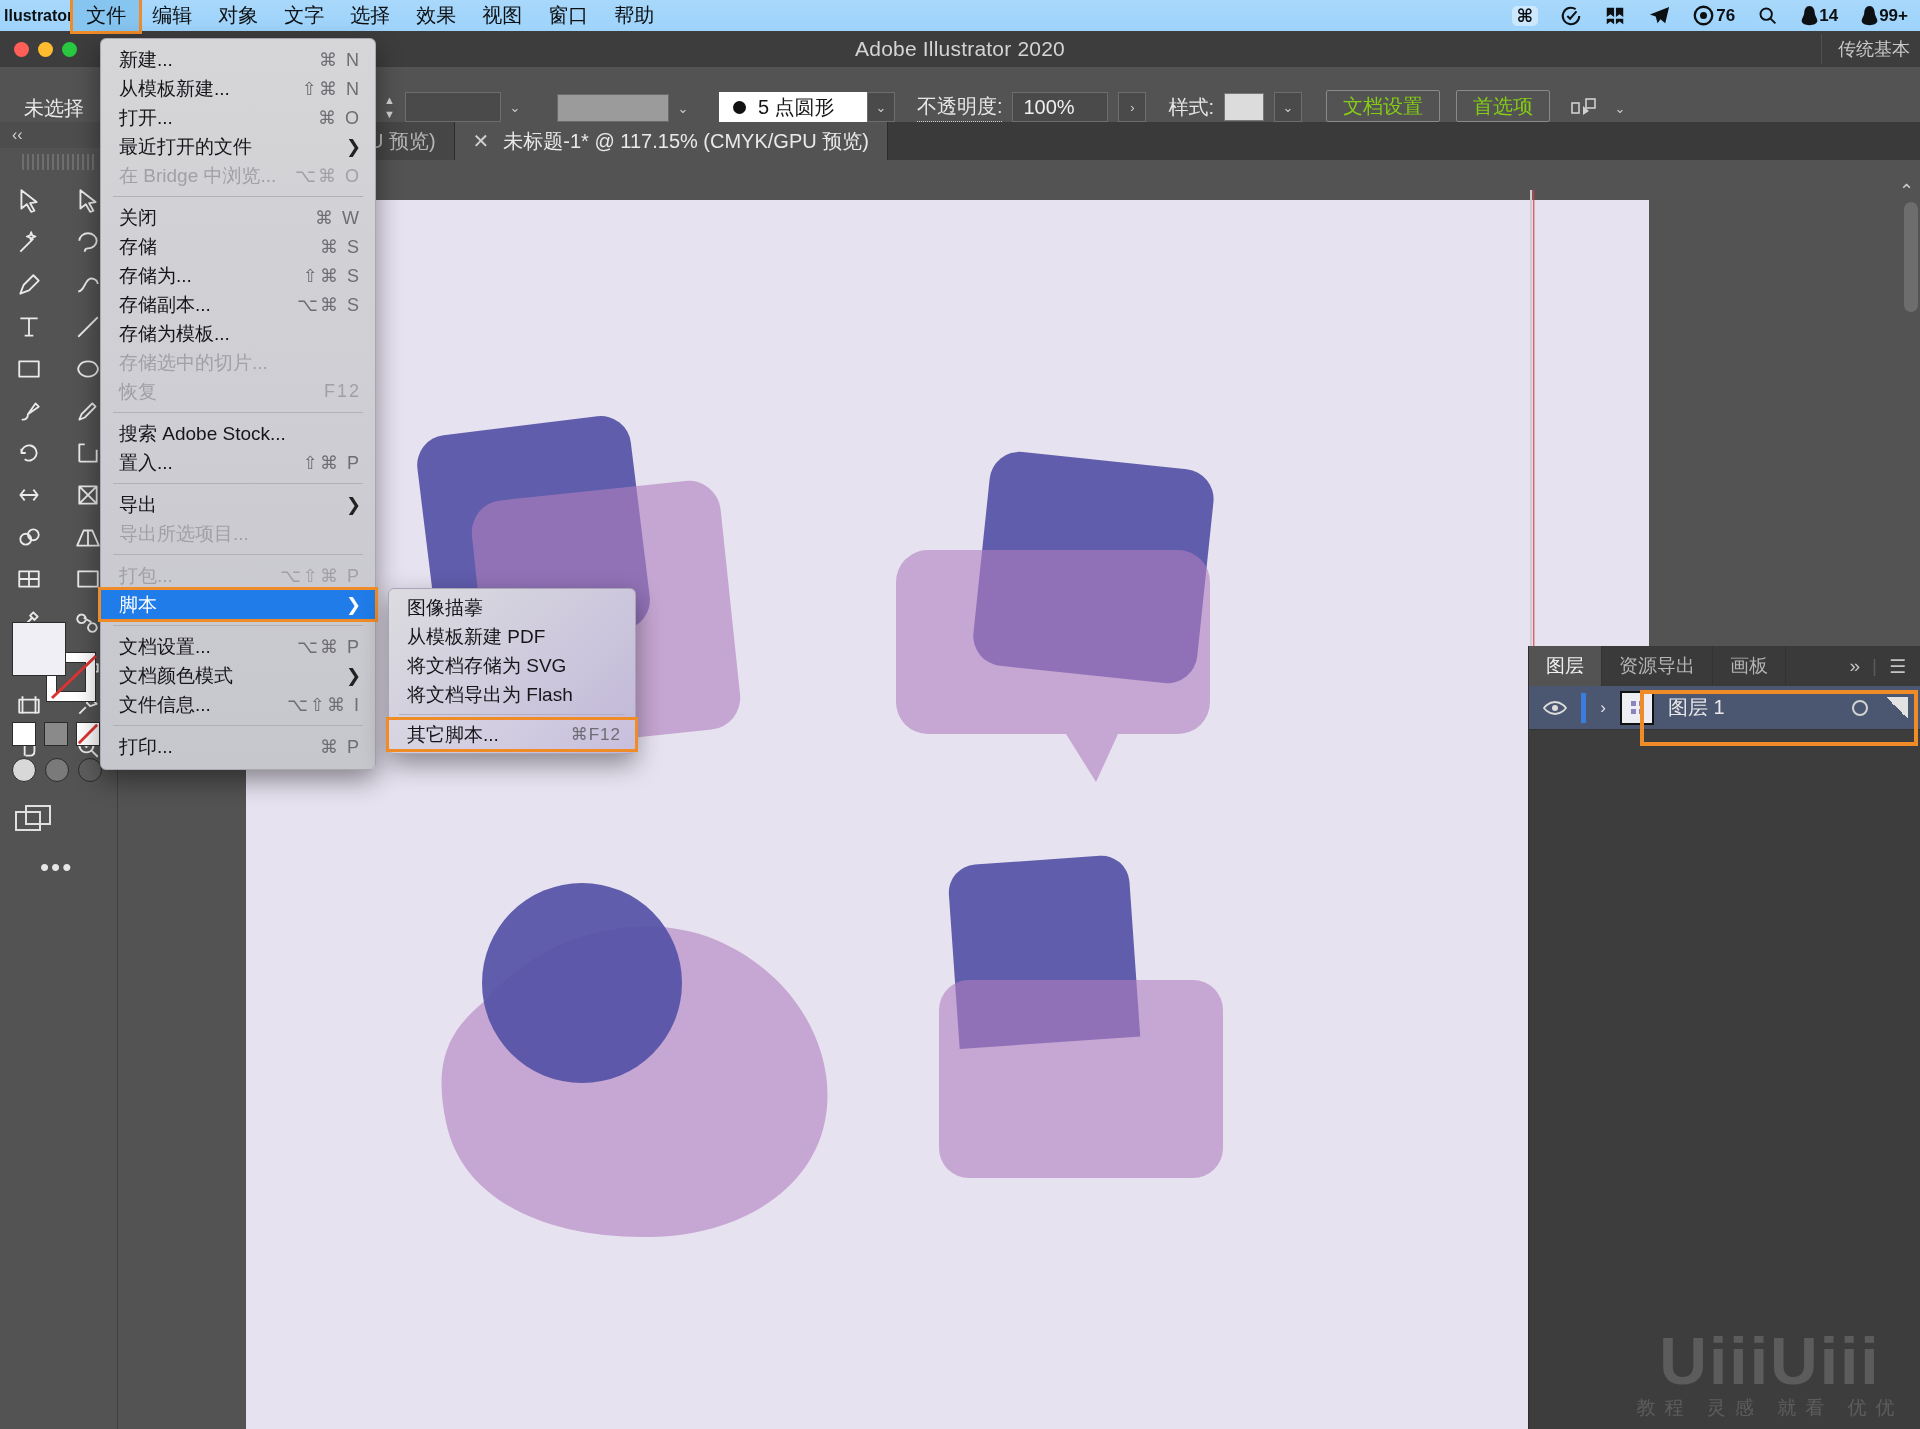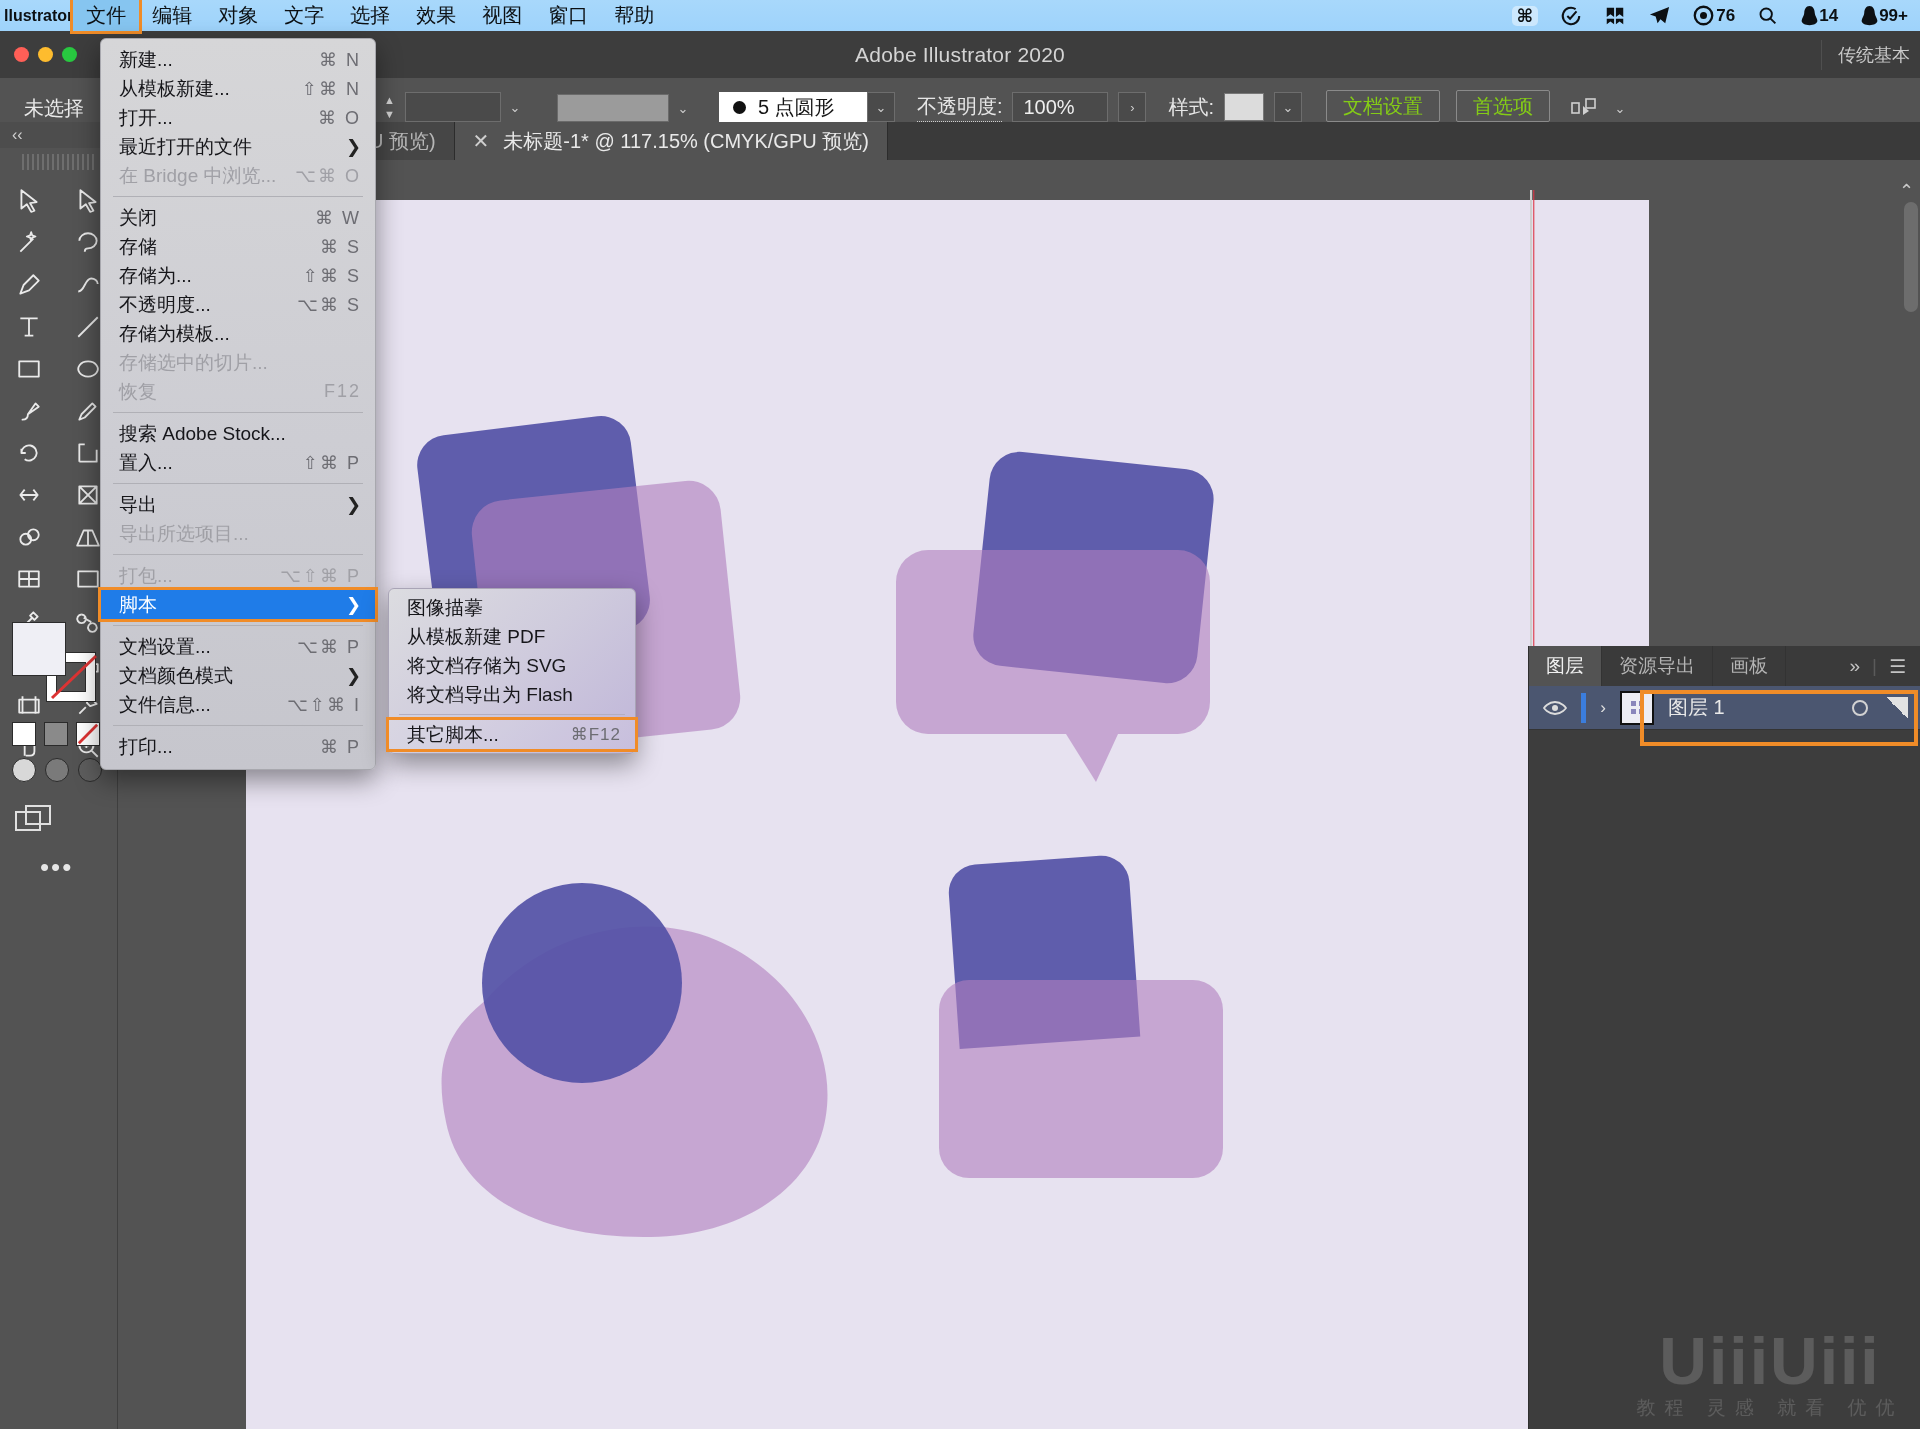--- a/index.html
+++ b/index.html
@@ -28,21 +28,21 @@
   }
   .macbar .right { margin-left: auto; display: flex; align-items: center; gap: 22px; padding-right: 12px; }
   .macbar .right .ic { display: flex; align-items: center; font-size: 17px; font-weight: 600; }
   .cmdbox {
     background: rgba(255,255,255,.45); border-radius: 5px; padding: 1px 5px;
     font-size: 18px; line-height: 1;
   }
 
   
   .titlebar {
-    position: absolute; left: 0; top: 31px; width: 1920px; height: 47px;
+    position: absolute; left: 0; top: 31px; width: 1920px; height: 36px;
     background: #3d3d3d; display: flex; align-items: center; justify-content: center;
   }
   .traffic { display: flex; gap: 9px; margin-left: 14px; }
   .traffic i { width: 15px; height: 15px; border-radius: 50%; display: block; }
   .t-red { background: #ff5f57; } .t-yellow { background: #febc2e; } .t-green { background: #28c840; }
   .apptitle {
     position: absolute; left: 0; right: 0; text-align: center;
     color: #d4d4d4; font-size: 21px; letter-spacing: .2px;
   }
   .ws {
@@ -622,21 +622,21 @@
       </div>
       <div class="mi">
         <span class="txt">存储</span>
         <span class="sc">⌘ S</span>
       </div>
       <div class="mi">
         <span class="txt">存储为...</span>
         <span class="sc">⇧⌘ S</span>
       </div>
       <div class="mi">
-        <span class="txt">不透明度...</span>
+        <span class="txt">存储副本...</span>
         <span class="sc">⌥⌘ S</span>
       </div>
       <div class="mi">
         <span class="txt">存储为模板...</span>
       </div>
       <div class="mi disabled">
         <span class="txt">存储选中的切片...</span>
       </div>
       <div class="mi disabled">
         <span class="txt">恢复</span>

